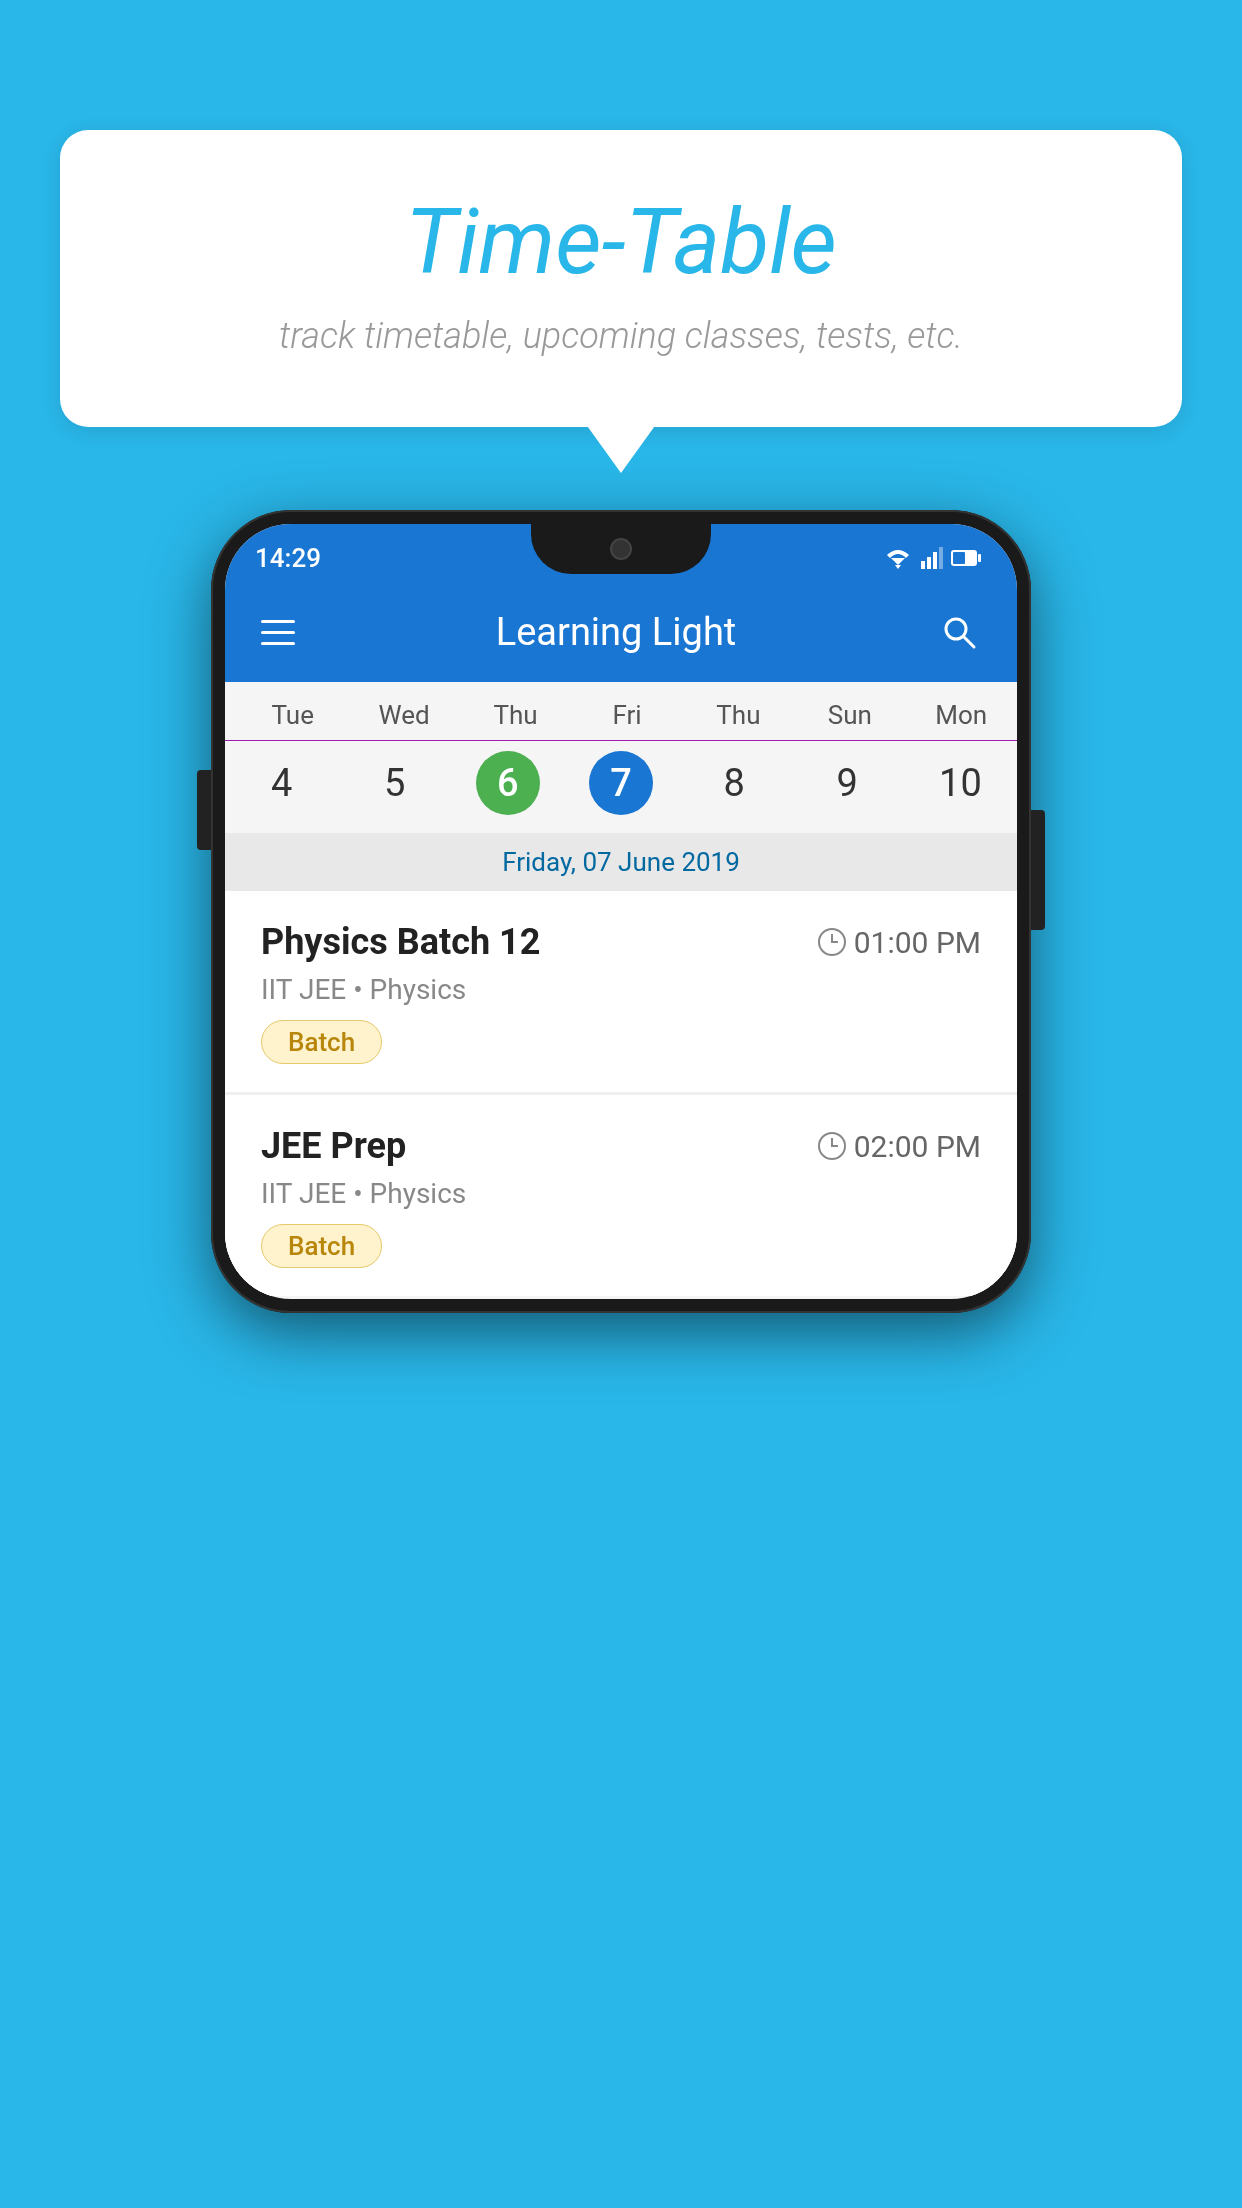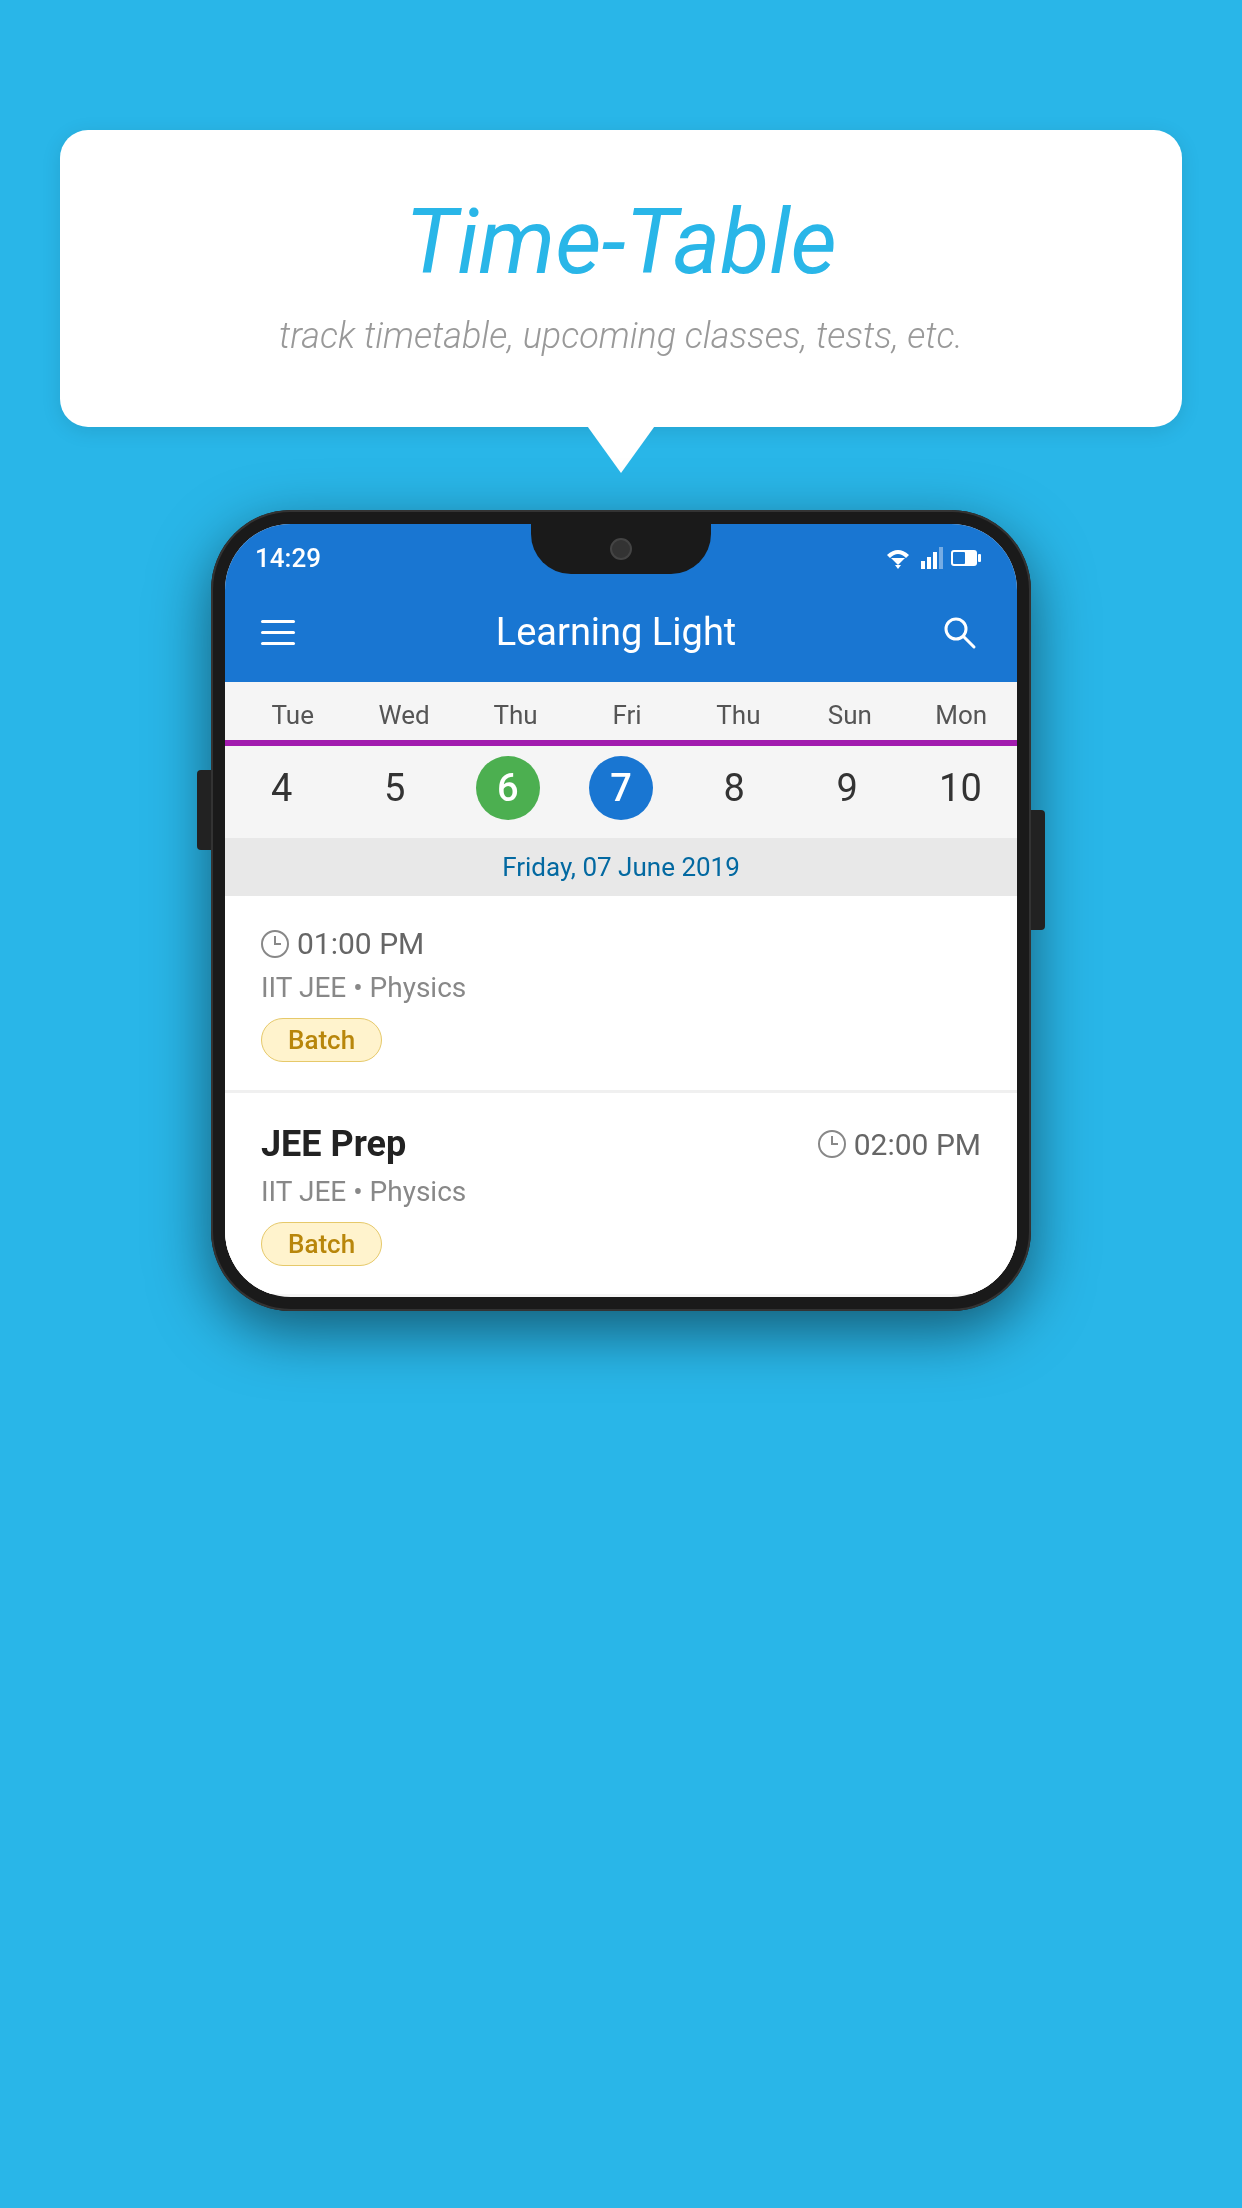--- a/index.html
+++ b/index.html
@@ -201,21 +201,21 @@
     }
 
     
     .calendar-section {
       background: #e0e0e0;
     }
 
     .day-headers {
       display: flex;
       background: #f5f5f5;
-      border-bottom: 6px solid #a21caf;
+      border-bottom: 1px solid #a21caf;
       padding-left: 12px;
     }
 
     .day-header {
       flex: 1;
       text-align: center;
       padding: 18px 0 10px;
       font-size: 26px;
       color: #555;
       font-weight: 400;
@@ -448,20 +448,21 @@
               </div>
           </div>
 
           <div class="selected-date-label">Friday, 07 June 2019</div>
         </div>
 
         <div class="schedule-list">
 
           <div class="schedule-item">
             <div class="schedule-item-header">
+              <span class="schedule-title">Physics Batch 12</span>
               <span class="schedule-time">
                 <span class="clock-icon"></span>
                 01:00 PM
               </span>
             </div>
             <div class="schedule-subtitle">IIT JEE • Physics</div>
             <div class="batch-tag">Batch</div>
           </div>
 
           <div class="schedule-item">

